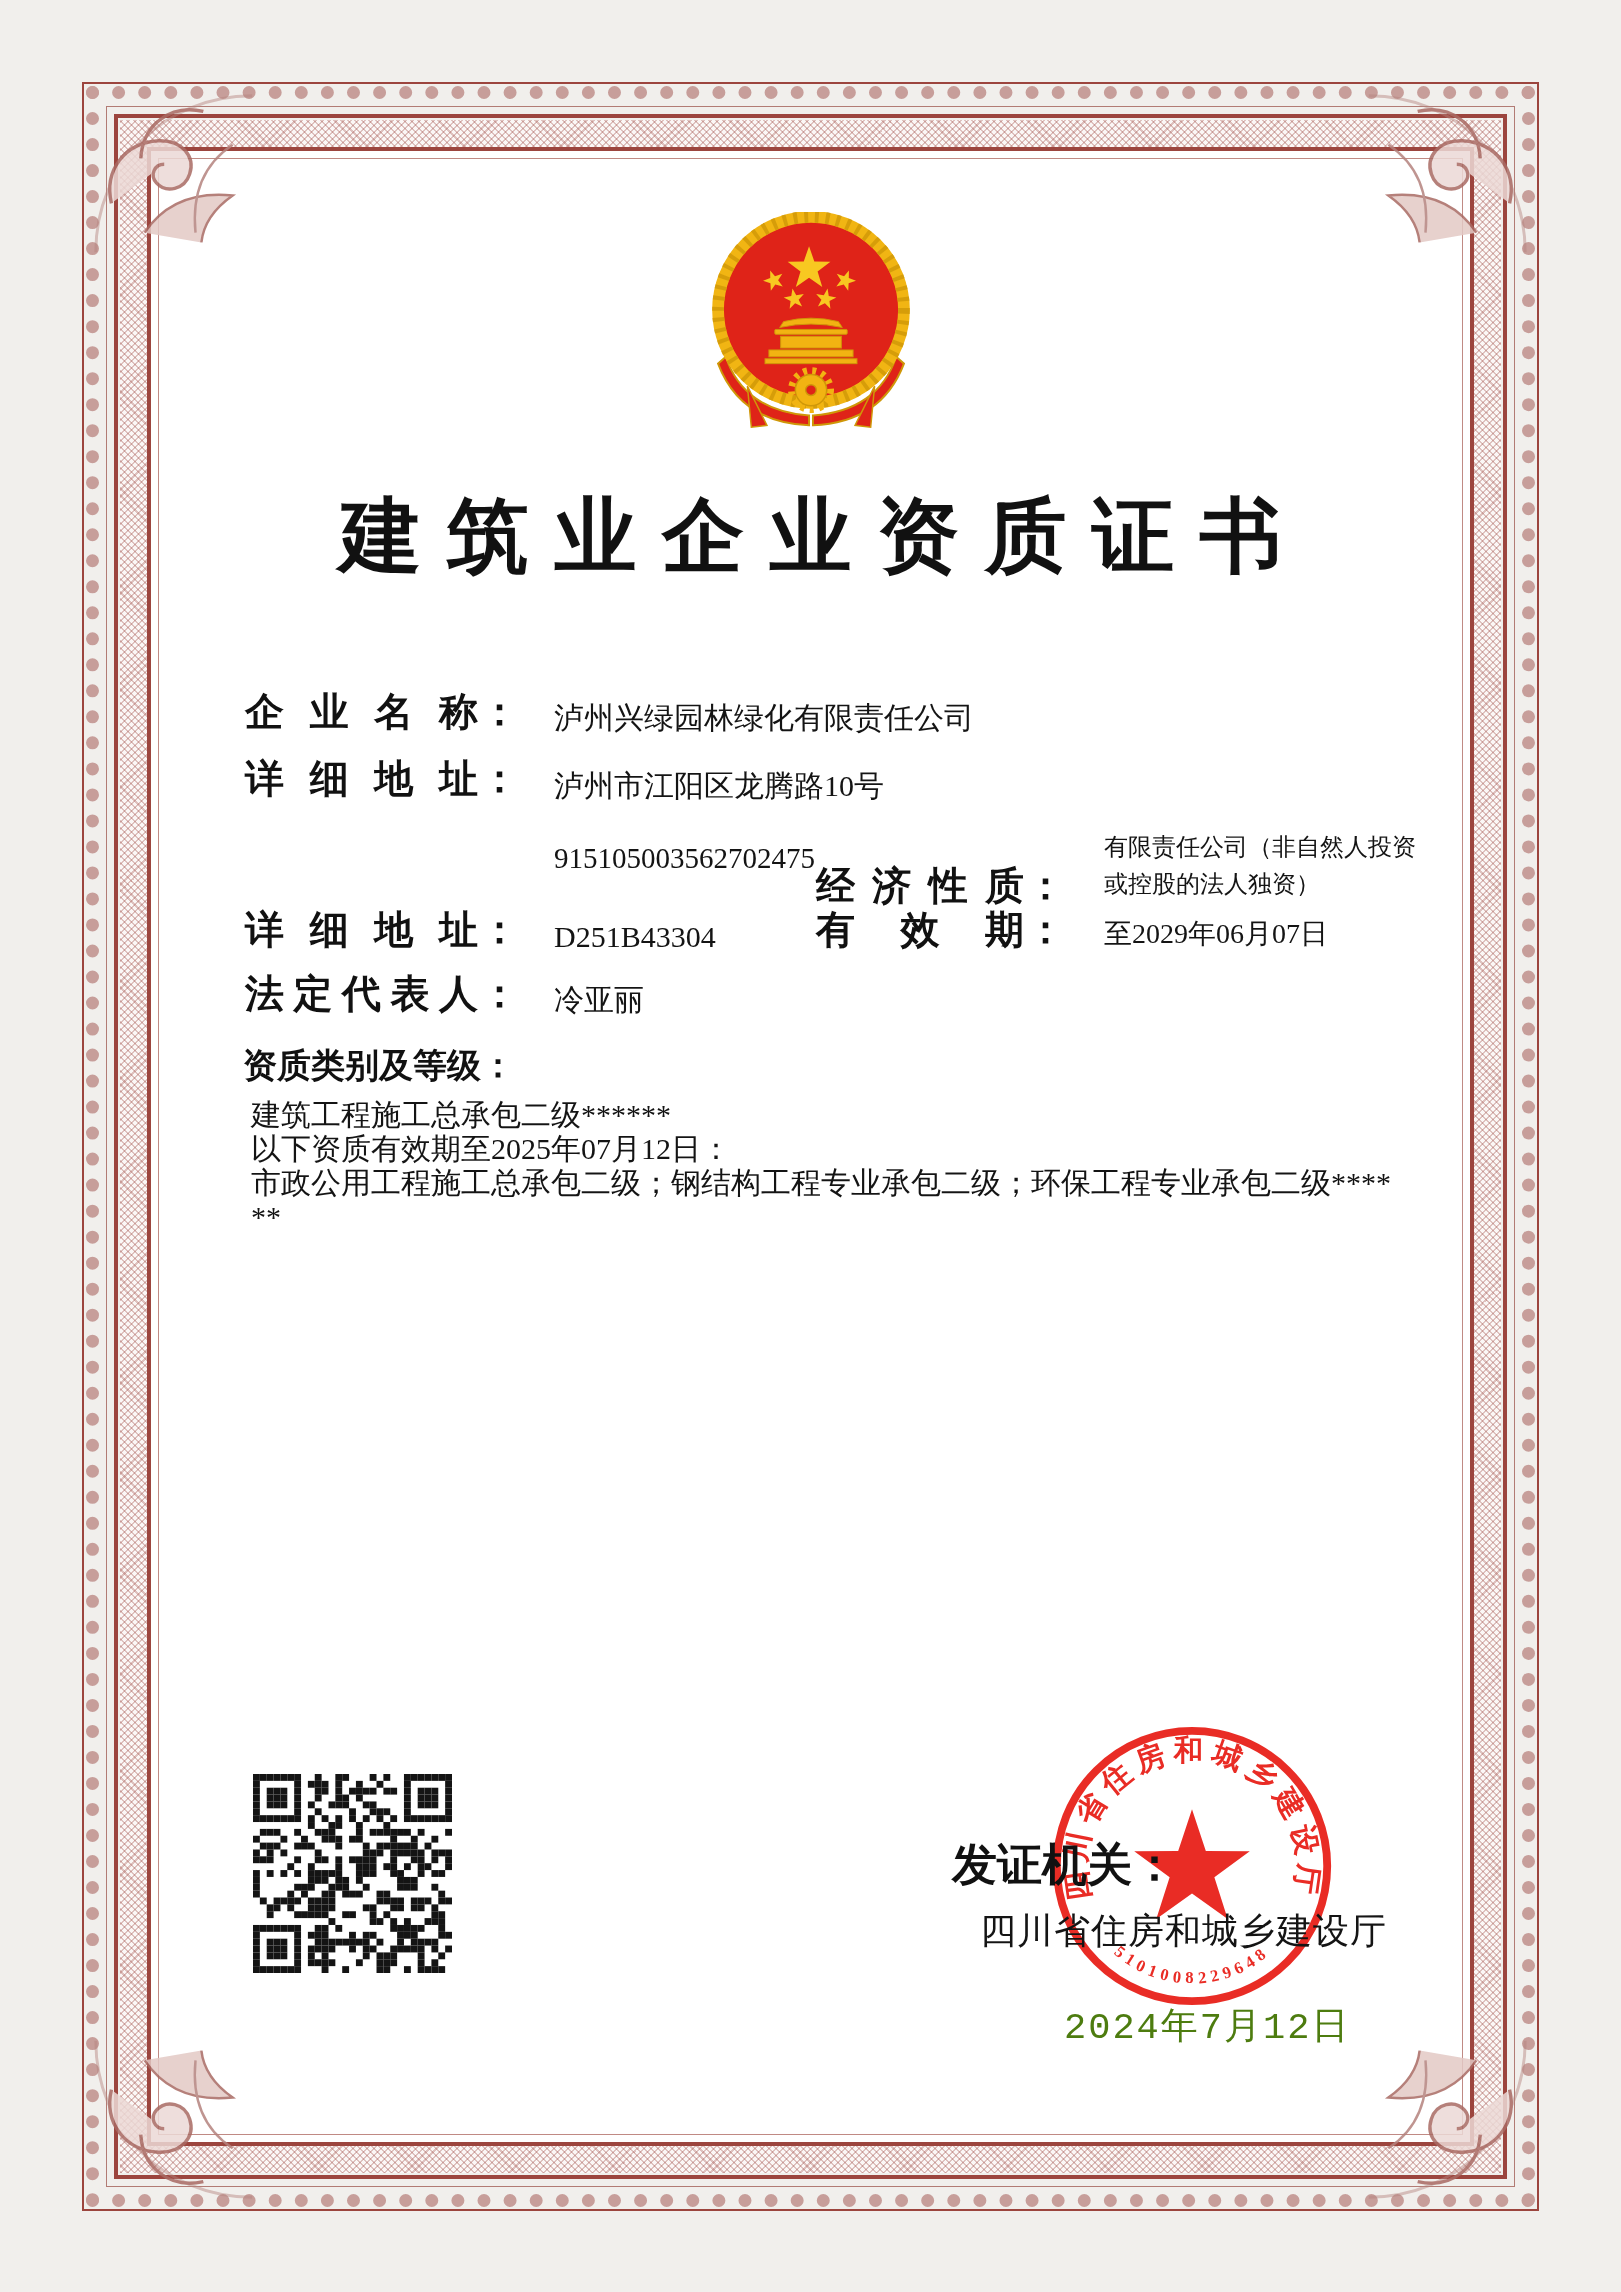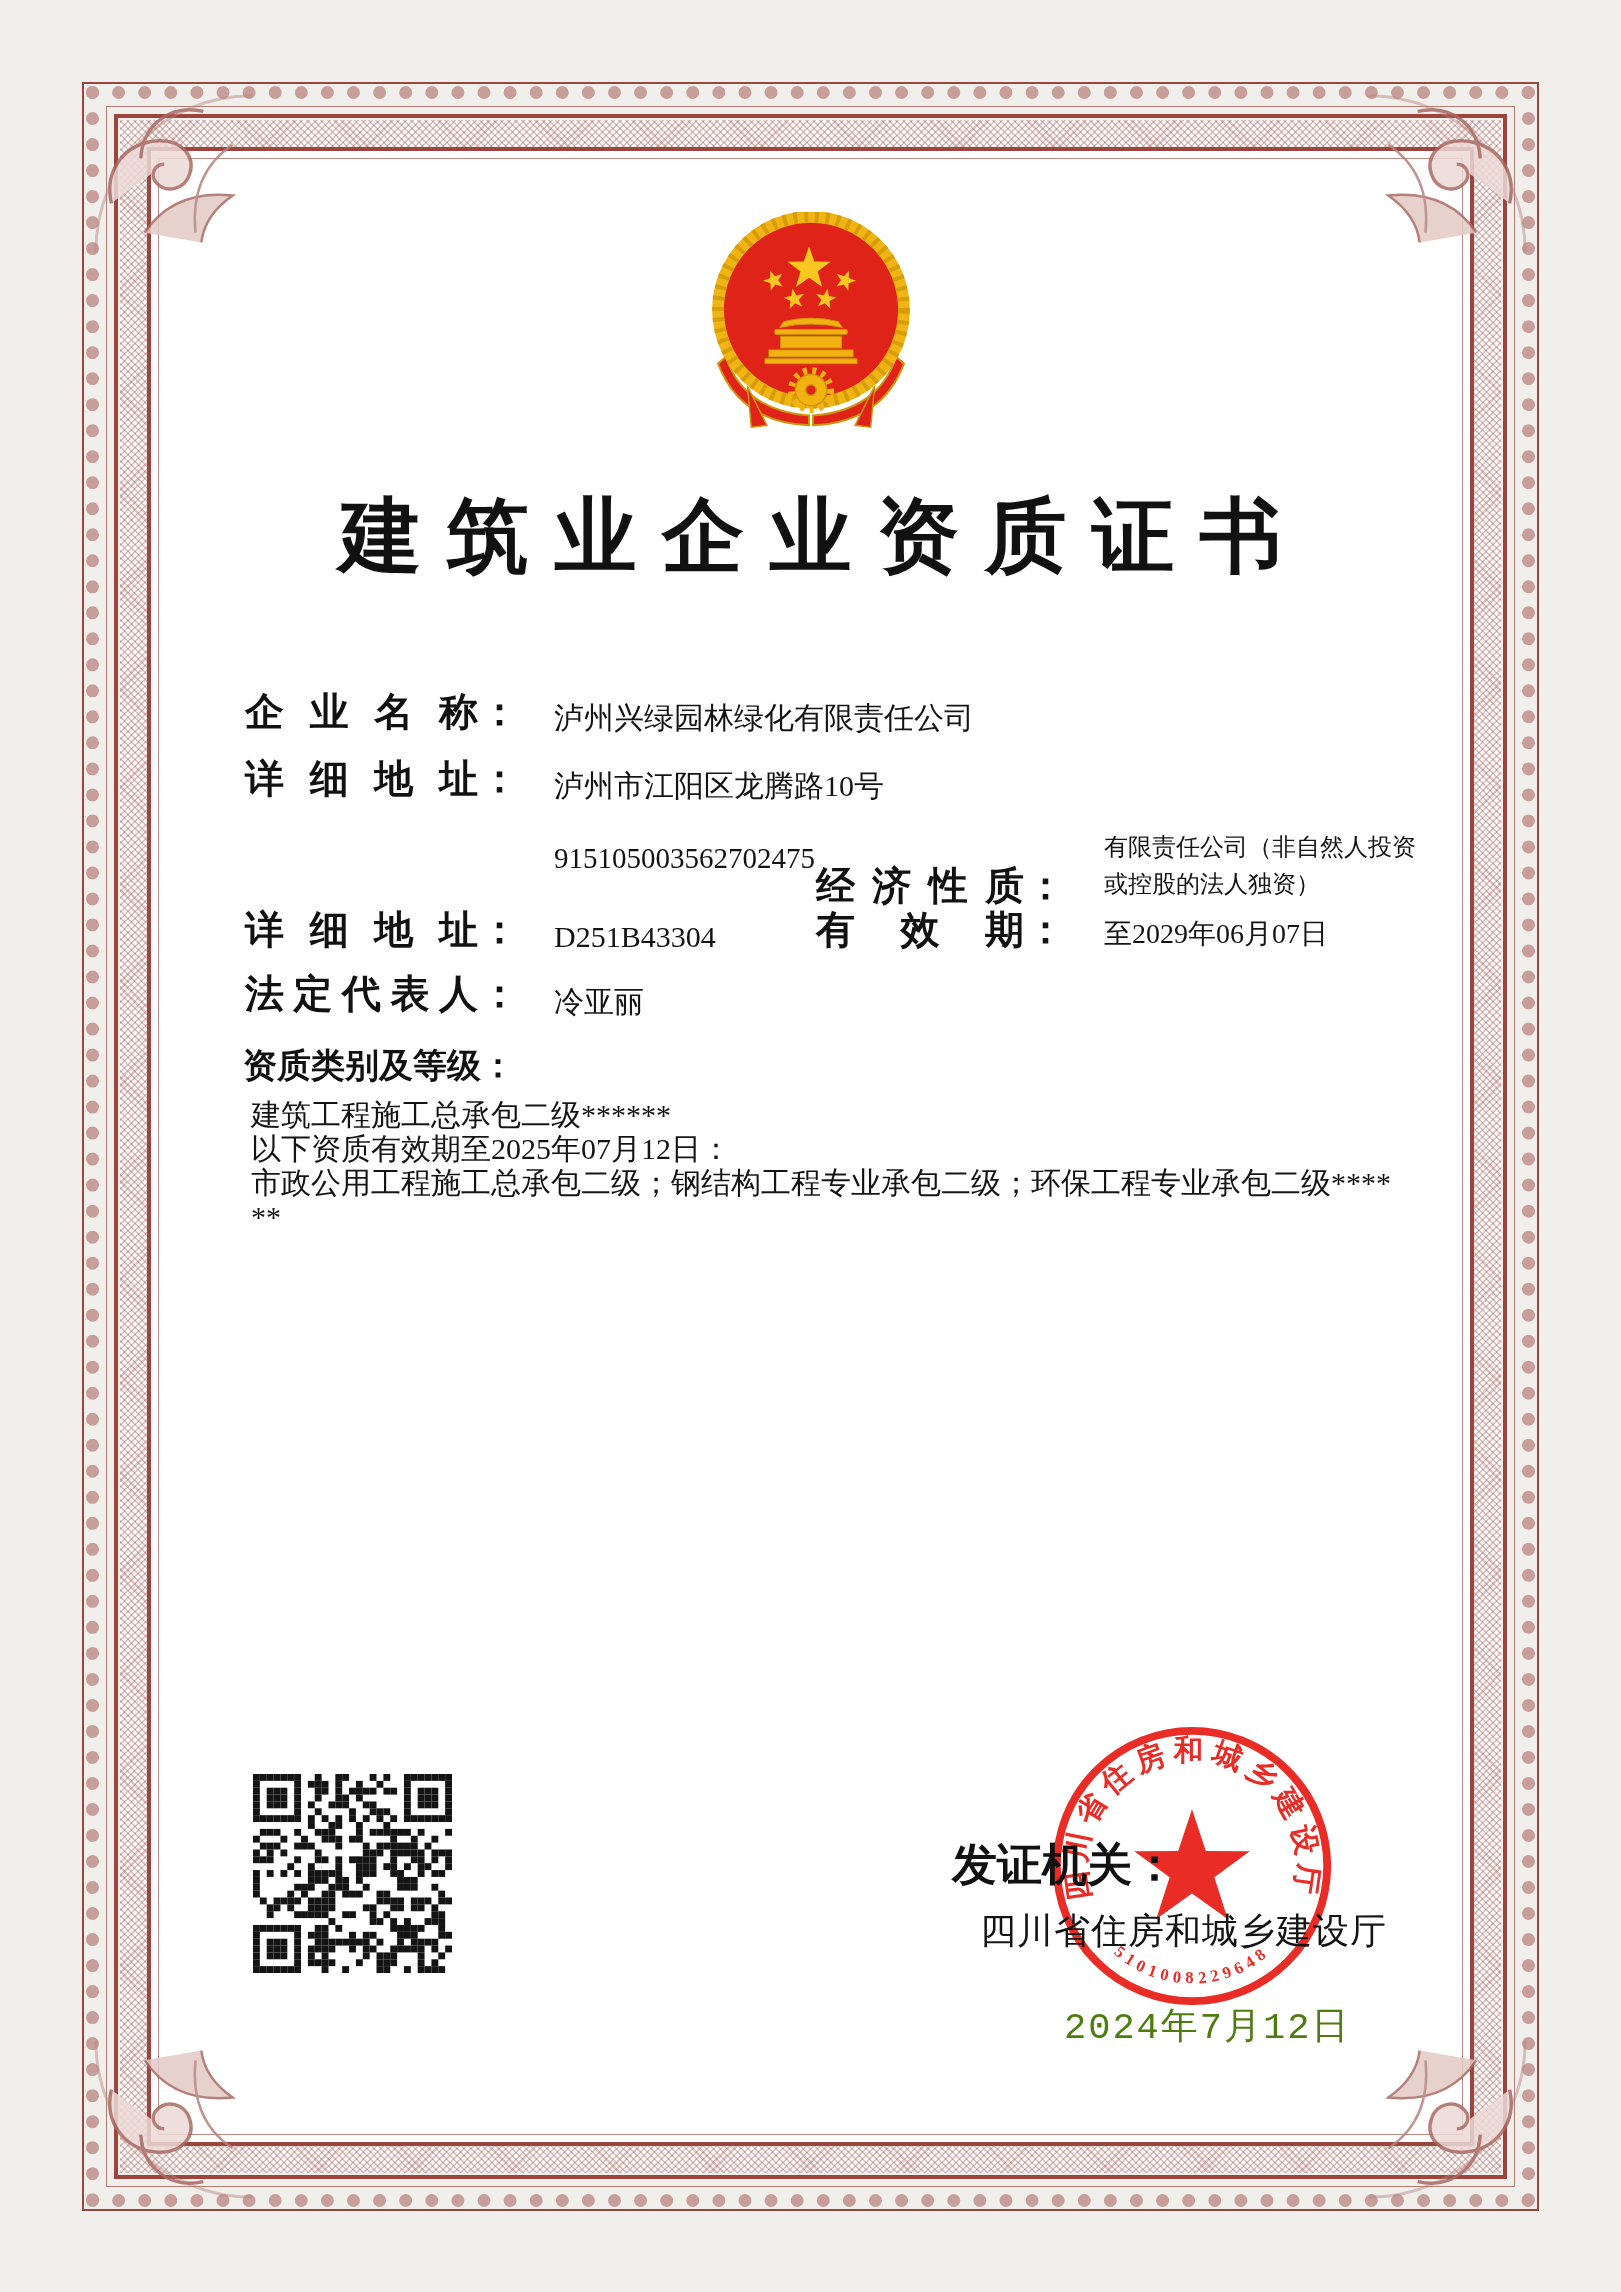--- a/index.html
+++ b/index.html
@@ -151,21 +151,21 @@
   <div class="lab" style="left:816px;top:908px;">
     <span class="flabel2">有效期</span>
       <span class="fcolon">：</span>
   </div>
   <div class="abs val" style="left:1104px;top:917px;font-size:28px;">至2029年06月07日</div>
 
   <div class="lab" style="left:245px;top:972px;">
     <span class="flabel">法定代表人</span>
       <span class="fcolon">：</span>
   </div>
-  <div class="abs val" style="left:554px;top:984px;">冷亚丽</div>
+  <div class="abs val" style="left:554px;top:984px;font-family:Liberation Mono, monospace;">冷亚丽</div>
 
   <div class="abs qhead" style="left:243px;top:1035px;margin-top:8px;">资质类别及等级：</div>
   <div class="abs" style="left:251px;top:1098px;width:1215px;">
     <div class="qline">建筑工程施工总承包二级******</div>
     <div class="qline">以下资质有效期至2025年07月12日：</div>
     <div class="qline">市政公用工程施工总承包二级；钢结构工程专业承包二级；环保工程专业承包二级****</div>
     <div class="qline">**</div>
   </div>
 
   <svg id="qr" class="abs" style="left:253px;top:1774px;width:199px;height:199px;" viewBox="0 0 29 29">

